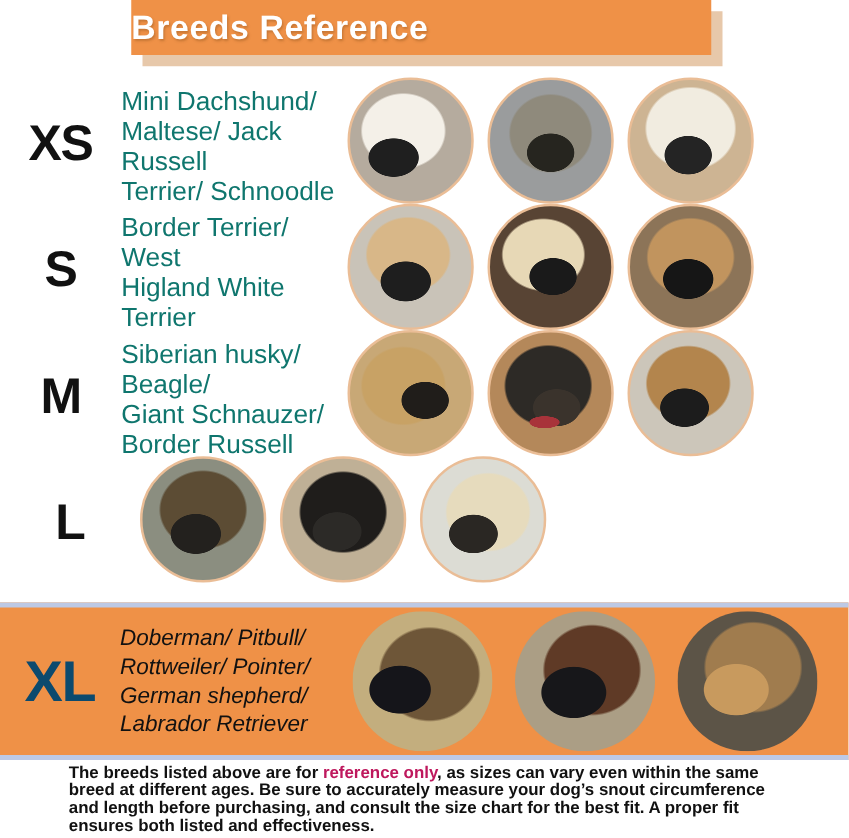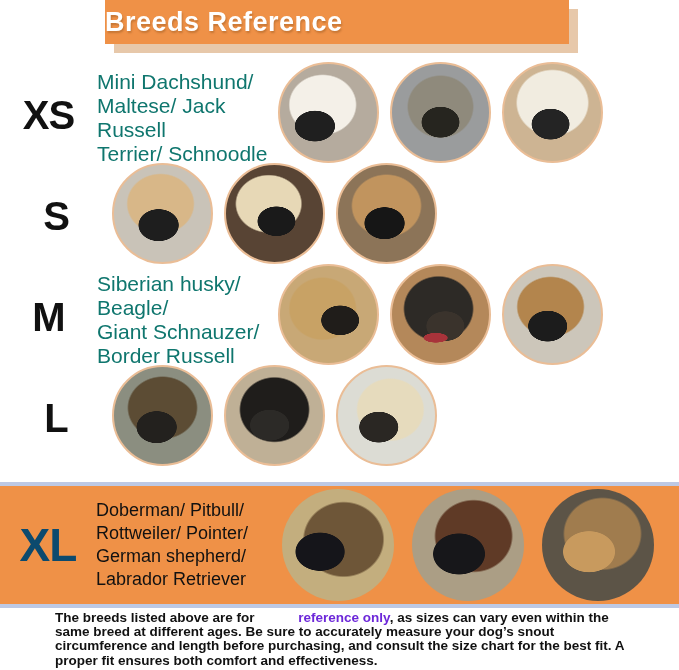--- a/index.html
+++ b/index.html
@@ -42,31 +42,31 @@
   .xl-band {
     position:absolute; left:0; top:482px; width:679px; height:126px;
     background:#EF9147;
     border-top:4px solid #BDC9E5; border-bottom:4px solid #BDC9E5;
     display:flex; align-items:center;
   }
   .xl-band .col-label {
     width:96px; font-size:46px; padding-top:0; color:#0c4a6e;
   }
   .xl-band .col-text {
-    width:186px; font-size:18px; line-height:23px; padding-top:0; color:#111;
+    width:186px; font-size:18px; line-height:23px; padding-top:0; color:#111;font-style:italic;
   }
   .xl-band .col-photos { gap:18px; margin-left:0; }
   .xl-band .photo { width:112px; height:112px; border:none; }
 
   
   .footer {
     position:absolute; left:55px; top:611px; width:578px;
     font-size:13.5px; line-height:14.2px; font-weight:bold; color:#111;
   }
-  .footer .hl { color:#6d28d9;margin-left:40px; }
+  .footer .hl { color:#be185d; }
 
   
   
   .p-xs1{background:
     radial-gradient(34% 26% at 36% 64%, #1f1f1f 60%, rgba(0,0,0,0) 62%),
     radial-gradient(56% 50% at 44% 42%, #f4f0e8 60%, rgba(0,0,0,0) 63%),
     #b5ab9e;}
   .p-xs2{background:
     radial-gradient(32% 26% at 50% 60%, #26251f 60%, rgba(0,0,0,0) 62%),
     radial-gradient(55% 52% at 50% 44%, #8f8a7c 60%, rgba(0,0,0,0) 63%),
@@ -147,20 +147,22 @@
 Terrier/ Schnoodle</div>
       <div class="col-photos">
         <div class="photo p-xs1" title="white puppy wearing black basket muzzle"></div>
         <div class="photo p-xs2" title="grey shaggy terrier wearing black basket muzzle"></div>
         <div class="photo p-xs3" title="white fluffy dog wearing black basket muzzle"></div>
       </div>
     </div>
 
     <div class="size-row">
       <div class="col-label">S</div>
+      <div class="col-text">Border Terrier/ West
+Higland White Terrier</div>
       <div class="col-photos">
         <div class="photo p-s1" title="tan and white terrier wearing black basket muzzle"></div>
         <div class="photo p-s2" title="cream dog on wooden deck wearing black basket muzzle"></div>
         <div class="photo p-s3" title="tan mastiff wearing black basket muzzle"></div>
       </div>
     </div>
 
     <div class="size-row">
       <div class="col-label">M</div>
       <div class="col-text">Siberian husky/ Beagle/
@@ -190,15 +192,15 @@
 Rottweiler/ Pointer/
 German shepherd/
 Labrador Retriever</div>
     <div class="col-photos">
       <div class="photo p-xl1" title="brindle dog wearing black basket muzzle"></div>
       <div class="photo p-xl2" title="doberman wearing black basket muzzle"></div>
       <div class="photo p-xl3" title="brindle pitbull wearing tan basket muzzle"></div>
     </div>
   </div>
 
-  <p class="footer"><span>The breeds listed above are for </span><span class="hl">reference only</span><span>, as sizes can vary even within the same breed at different ages. Be sure to accurately measure your dog’s snout circumference and length before purchasing, and consult the size chart for the best fit. A proper fit ensures both comfort and effectiveness.</span></p>
+  <p class="footer"><span>The breeds listed above are for </span><span class="hl">reference only</span><span>, as sizes can vary even within the same breed at different ages. Be sure to accurately measure your dog’s snout circumference and length before purchasing, and consult the size chart for the best fit. A proper fit ensures both listed and effectiveness.</span></p>
 
 </div>
 
 </body></html>

